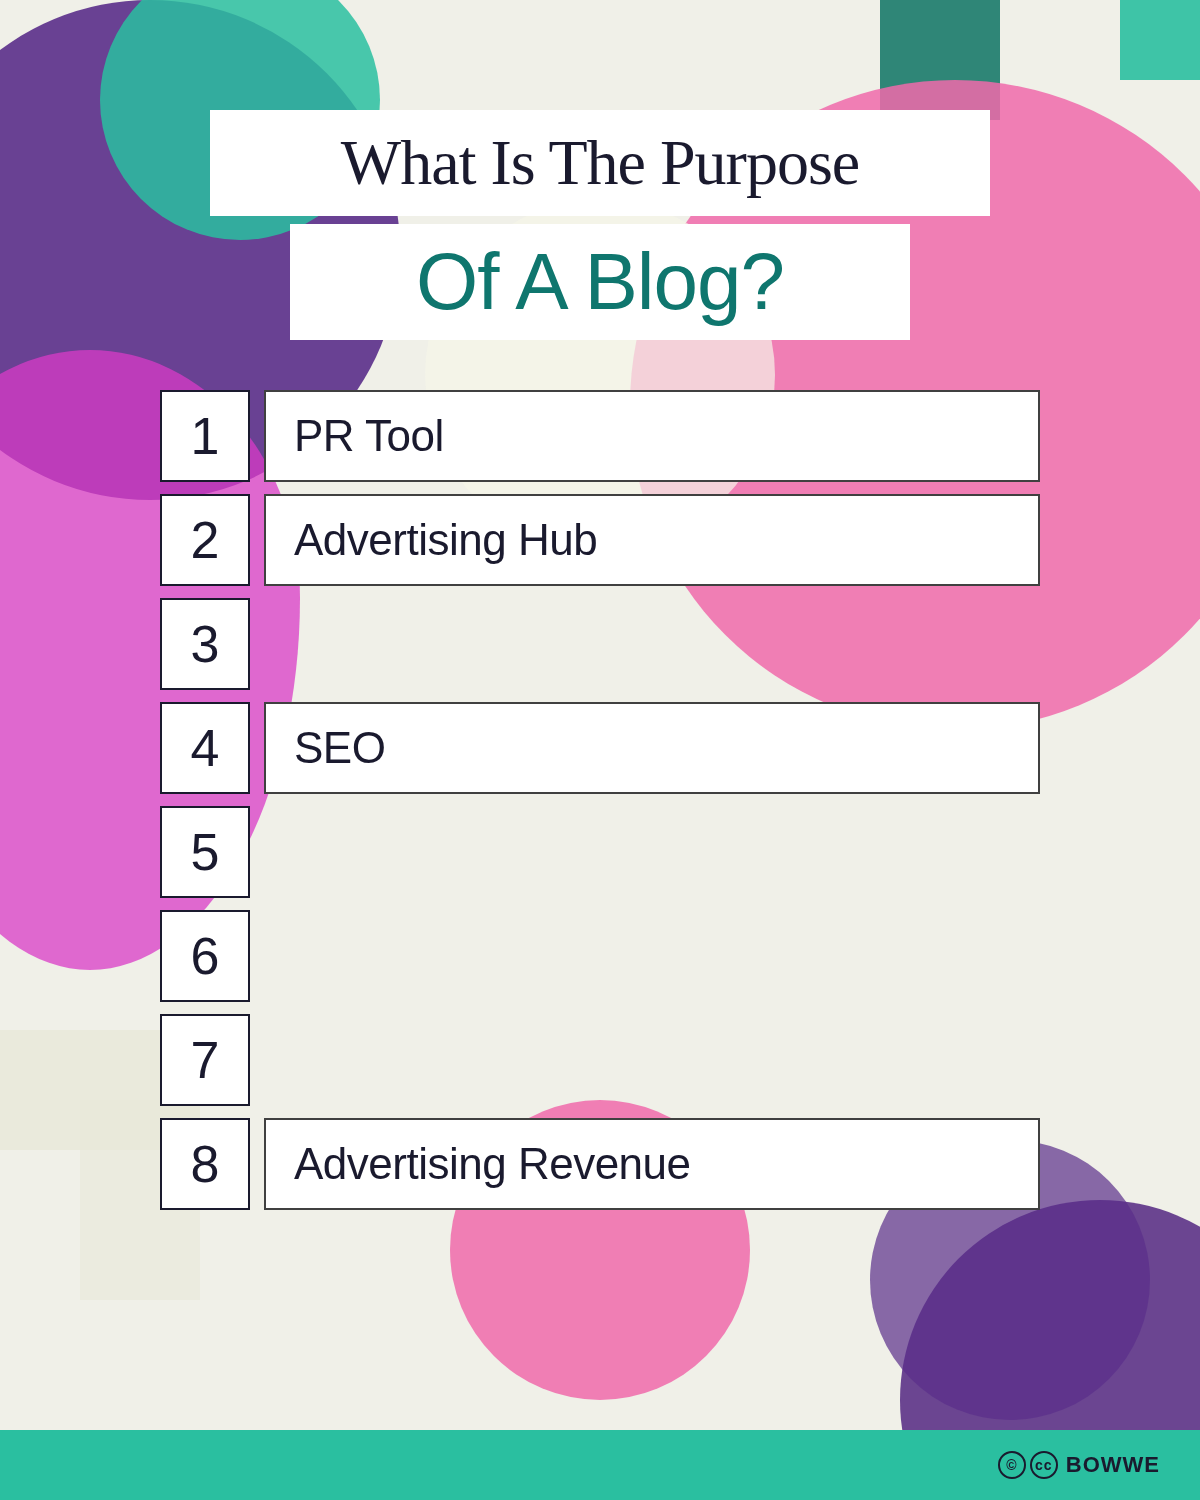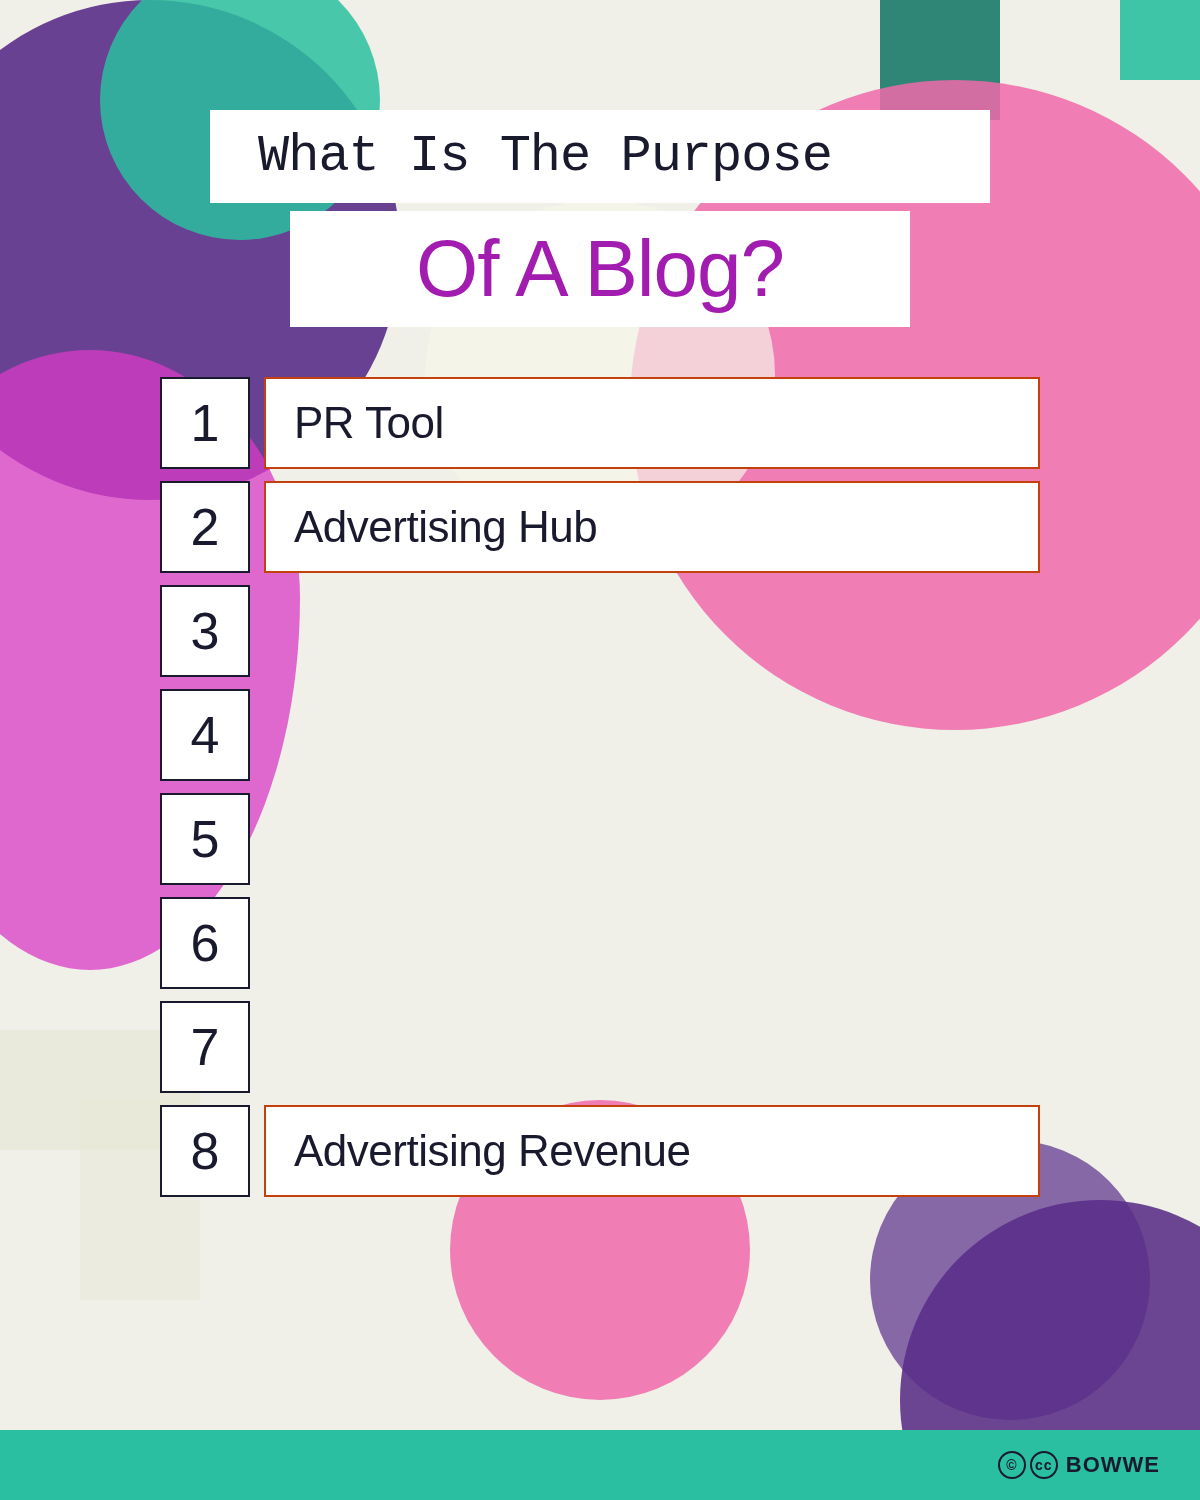--- a/index.html
+++ b/index.html
@@ -176,41 +176,42 @@
     
     .title-block {
       background: white;
       padding: 18px 48px;
       margin-bottom: 8px;
       max-width: 780px;
       width: 78%;
     }
 
     .title-line1 {
-      font-family: Liberation Mono, monospace;
-      font-size: 52px;
+      font-family: Liberation Serif, serif;
+      font-size: 64px;
       font-weight: 400;
       color: #1a1a2e;
+      text-align: center;
       line-height: 1.1;
       letter-spacing: -1px;
     }
 
     .title-block2 {
       background: white;
       padding: 14px 48px;
       margin-bottom: 50px;
       max-width: 620px;
       width: 62%;
     }
 
     .title-line2 {
       font-family: 'Arial', sans-serif;
       font-size: 80px;
       font-weight: 400;
-      color: #a21caf;
+      color: #0f766e;
       text-align: center;
       line-height: 1.1;
       letter-spacing: -1px;
     }
 
     
     .list-container {
       width: 74%;
       max-width: 880px;
       display: flex;
@@ -242,21 +243,21 @@
     .divider {
       width: 14px;
       background: transparent;
       display: flex;
       align-items: center;
       justify-content: center;
     }
 
     .label-box {
       background: white;
-      border: 2px solid #c2410c;
+      border: 2px solid #404040;
       flex: 1;
       display: flex;
       align-items: center;
       padding: 14px 28px;
       font-family: 'Arial', sans-serif;
       font-size: 44px;
       font-weight: 400;
       color: #1a1a2e;
       letter-spacing: -0.5px;
     }
@@ -347,20 +348,21 @@
       <div class="divider"></div>
       <div class="label-box">Advertising Hub</div>
     </div>
       <div class="list-item">
       <div class="number-box">3</div>
       <div class="divider"></div>
     </div>
       <div class="list-item">
       <div class="number-box">4</div>
       <div class="divider"></div>
+      <div class="label-box">SEO</div>
     </div>
       <div class="list-item">
       <div class="number-box">5</div>
       <div class="divider"></div>
     </div>
       <div class="list-item">
       <div class="number-box">6</div>
       <div class="divider"></div>
     </div>
       <div class="list-item">

